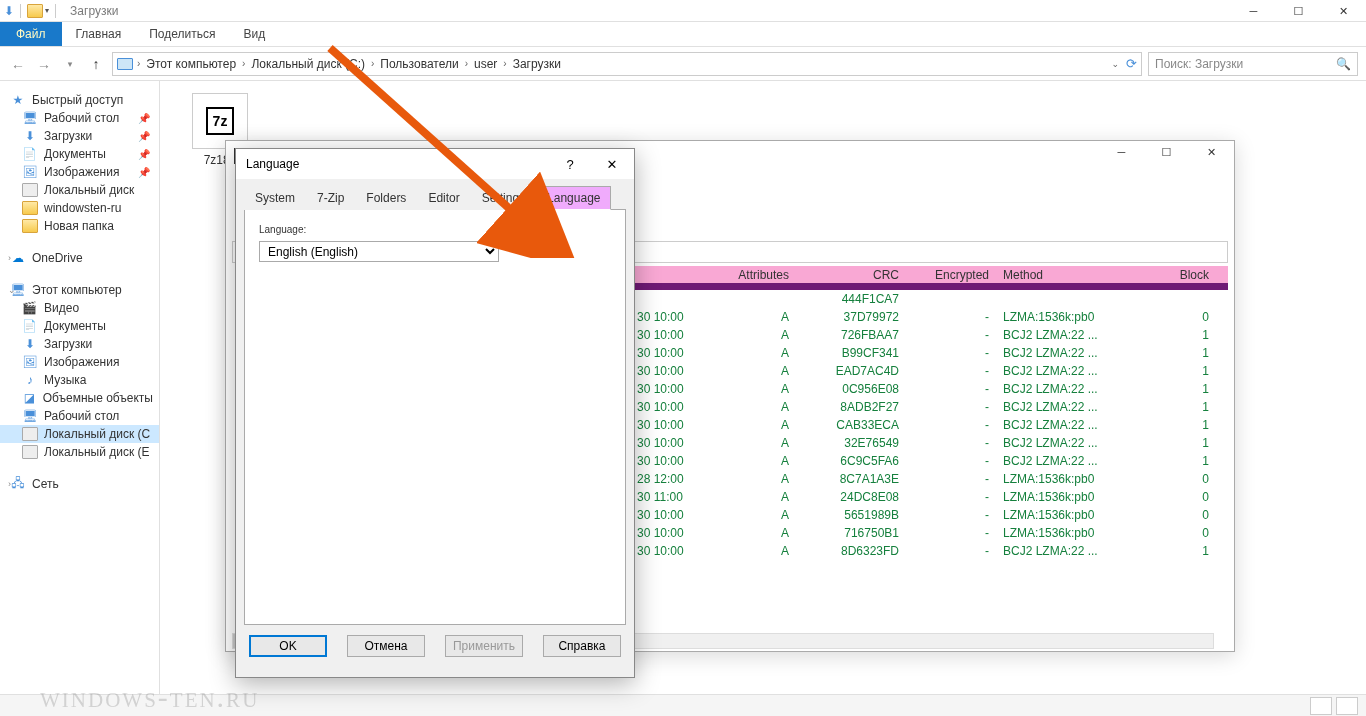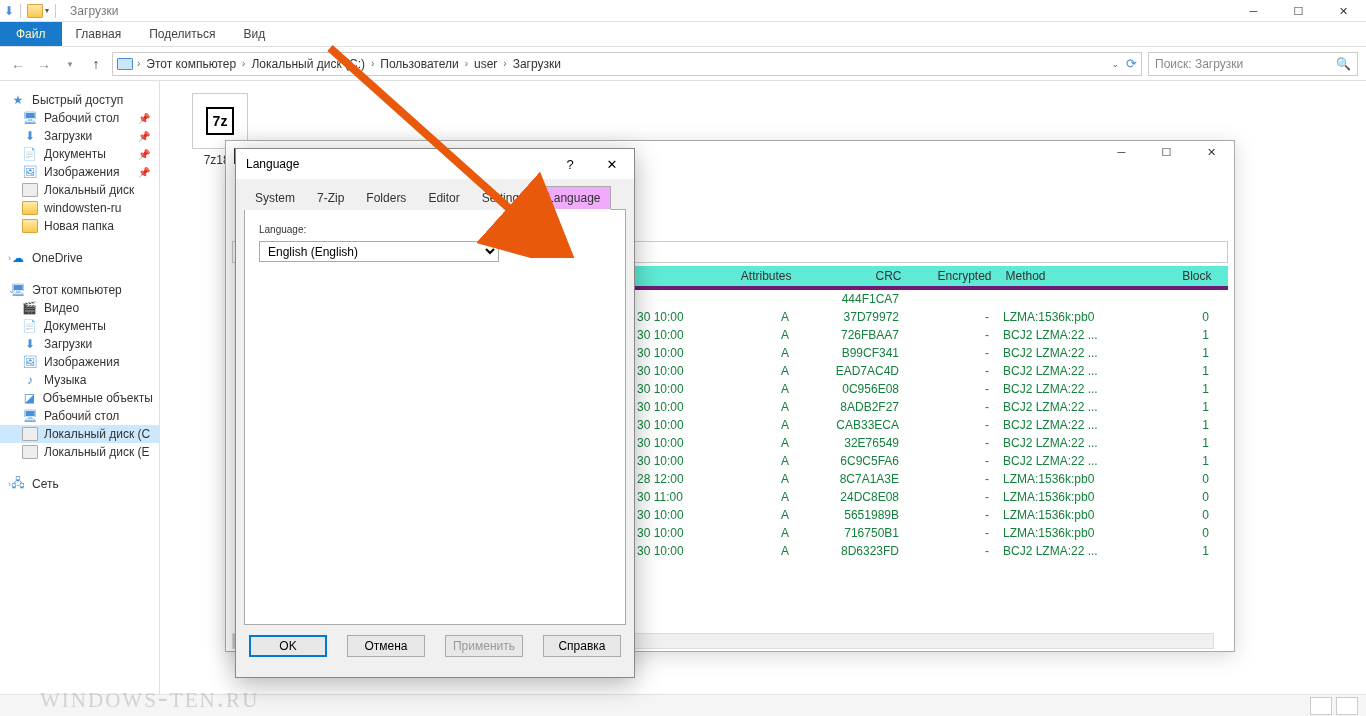--- a/index.html
+++ b/index.html
@@ -60,21 +60,21 @@
 .statusbar .layoutbtn { width: 22px; height: 18px; border: 1px solid #ccc; background: #fff; }
 
 
 .zipwin { position: absolute; left: 225px; top: 140px; width: 1010px; height: 512px; background: #fff; border: 1px solid #aaa; box-shadow: 0 4px 20px rgba(0,0,0,.15); }
 .zipwin .ztitle { height: 30px; background: #fff; display: flex; align-items: center; padding: 0 8px; position: relative; color: #777; font-size: 12px; }
 .zipwin .ztitle .zico { width: 16px; height: 16px; border: 1.5px solid #333; margin-right: 6px; display: flex; align-items: center; justify-content: center; font-size: 9px; font-weight: bold; }
 .zipwin .ztitle .strike { text-decoration: line-through; color: #b0b0b0; }
 .zipwin .zwin-controls { position: absolute; right: 0; top: 0; display: flex; }
 .zipwin .zbody { position: relative; height: calc(100% - 30px); }
 .zipwin .ztable { position: absolute; right: 6px; top: 95px; left: 407px; bottom: 18px; overflow: hidden; }
-.zipwin .ztable .zhead { display: flex; border-bottom: 4px solid #701a75; background: #5eead4; height: 24px; align-items: center; justify-content: center; }
+.zipwin .ztable .zhead { display: flex; border-bottom: 7px solid #701a75; background: #f9a8d4; height: 24px; align-items: center; }
 .zipwin .ztable .zhead .col { font-size: 12px; color: #333; text-align: right; padding-right: 14px; }
 .zipwin .ztable .row { display: flex; height: 18px; align-items: center; font-size: 12px; color: #15803d; }
 .zipwin .ztable .row .col { text-align: right; padding-right: 14px; }
 .col-time { width: 70px; text-align: left !important; padding-left: 4px !important; }
 .col-attr { width: 100px; }
 .col-crc { width: 110px; }
 .col-enc { width: 90px; }
 .col-method { width: 140px; text-align: left !important; }
 .col-block { width: 80px; }
 .zipwin .addrbar { position: absolute; left: 6px; right: 6px; top: 70px; height: 22px; border: 1px solid #ccc; }

